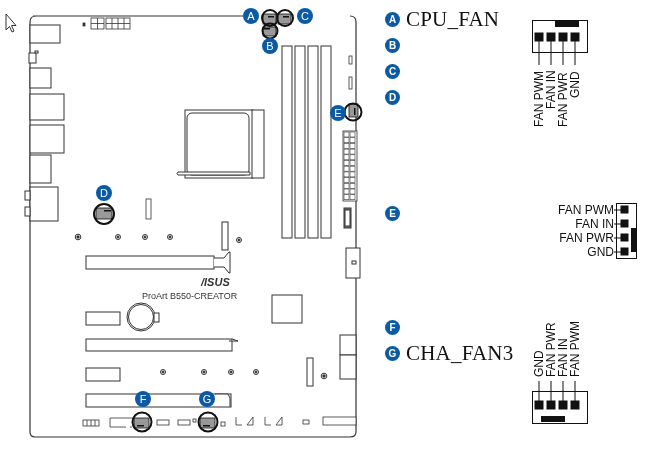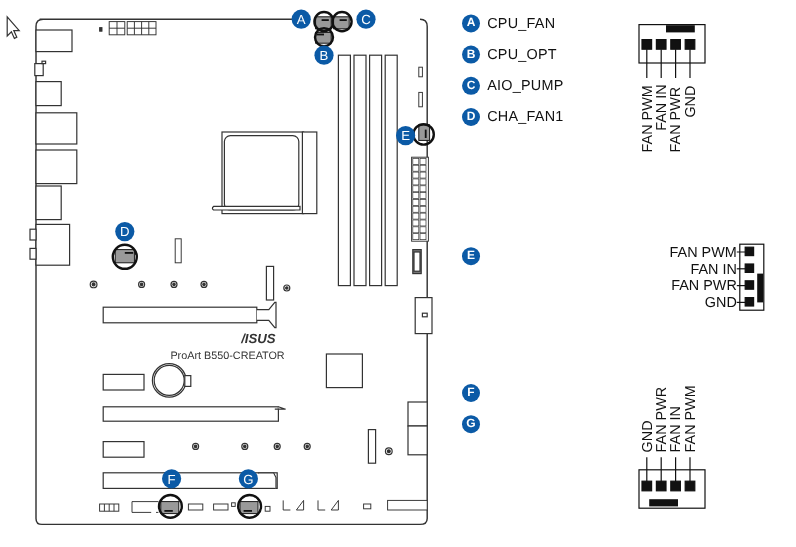--- a/index.html
+++ b/index.html
@@ -1,21 +1,21 @@
 <!DOCTYPE html>
 <html><head>
 <meta charset="utf-8">
 <style>
   html,body{margin:0;padding:0;background:#fff;}
   body{width:663px;height:456px;position:relative;overflow:hidden;font-family:"Liberation Sans",sans-serif;color:#111;}
   #board{position:absolute;left:0;top:0;width:380px;height:456px;}
   .legend{position:absolute;left:385px;display:flex;flex-direction:column;}
   .legend-item{display:flex;align-items:center;height:26px;}
   .badge{width:15px;height:15px;border-radius:50%;background:#0b5aa6;color:#fff;font-size:10px;font-weight:bold;display:flex;align-items:center;justify-content:center;margin-right:6px;}
-  .legend-label{font-size:12px;color:#111;letter-spacing:0.2px;}
+  .legend-label{font-size:21px;color:#111;letter-spacing:0.2px;font-family:Liberation Serif, serif;}
   svg text{font-family:"Liberation Sans",sans-serif;}
 </style>
 </head>
 <body>
 
 <svg id="board" width="380" height="456" viewBox="0 0 380 456">
 
   <path d="M6 14 L6 30 L9.5 26.5 L12 32 L14 31 L11.5 25.5 L16 25.5 Z" fill="#fff" stroke="#333" stroke-width="1"></path>
 
   <path d="M33 16 L164 16 M196 16 L164 16 M350 16 Q356 16 356 22 L356 432 Q356 437 350 437 L35 437 Q30 437 30 432 L30 22 Q30 16 36 16 M196 16 L258 16" fill="none" stroke="#333" stroke-width="1.2"></path>
@@ -248,44 +248,42 @@
     </g>
 </svg>
 
 <div class="legend" style="top:6px;">
   <div class="legend-item">
       <span class="badge">A</span>
       <span class="legend-label">CPU_FAN</span>
     </div>
   <div class="legend-item">
       <span class="badge">B</span>
-      <span class="legend-label">CPU_OPT</span>
     </div>
   <div class="legend-item">
       <span class="badge">C</span>
-      <span class="legend-label">AIO_PUMP</span>
     </div>
   <div class="legend-item">
       <span class="badge">D</span>
-      <span class="legend-label">CHA_FAN1</span>
     </div>
 </div>
 
 <div class="legend" style="top:200px;">
   <div class="legend-item">
       <span class="badge">E</span>
     </div>
 </div>
 
 <div class="legend" style="top:314px;">
   <div class="legend-item">
       <span class="badge">F</span>
     </div>
   <div class="legend-item">
       <span class="badge">G</span>
+      <span class="legend-label">CHA_FAN3</span>
     </div>
 </div>
 
 <svg style="position:absolute;left:530px;top:10px;" width="80" height="120" viewBox="0 0 80 120">
   <rect x="2.5" y="10.5" width="55" height="32" fill="#fff" stroke="#111" stroke-width="1"></rect>
   <rect x="25" y="11" width="24" height="6" fill="#111"></rect>
   <g fill="#111" stroke="#111" stroke-width="1">
     <rect x="5" y="23" width="8" height="8"></rect>
       <rect x="17" y="23" width="8" height="8"></rect>
       <rect x="29" y="23" width="8" height="8"></rect>

